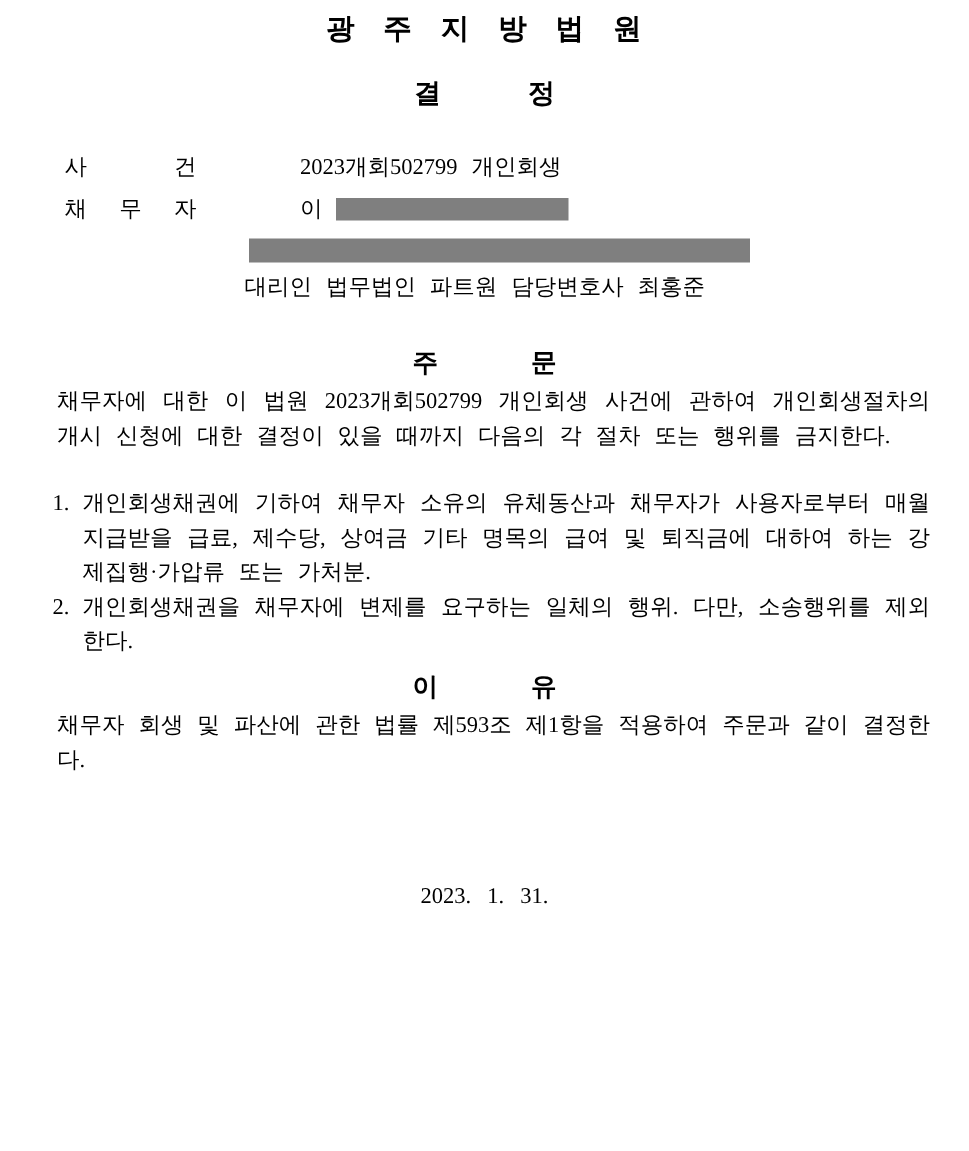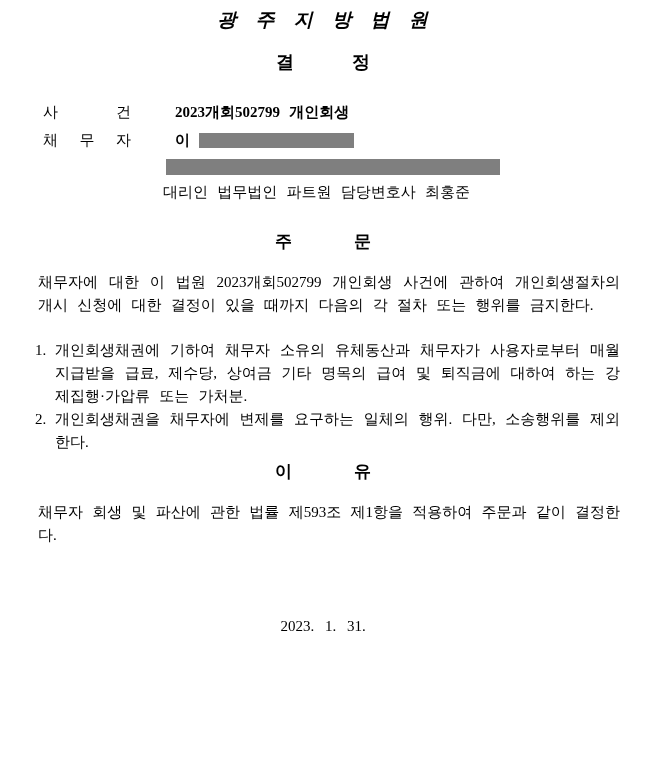--- a/index.html
+++ b/index.html
@@ -16,21 +16,20 @@
   .court-title {
     margin: 0;
     padding-top: 9px;
     text-align: center;
     font-family: "Liberation Sans", "DejaVu Sans", sans-serif;
     font-weight: bold;
     font-size: 19px;
     line-height: 22px;
     word-spacing: 12px;
     letter-spacing: 1px;
-    font-style: italic;
   }
   .heading {
     display: flex;
     justify-content: center;
     font-family: "Liberation Sans", "DejaVu Sans", sans-serif;
     font-weight: bold;
     line-height: 20px;
   }
   .doc-type { margin-top: 21px; gap: 58px; font-size: 18px; }
   .section-heading { gap: 62px; font-size: 17px; }
@@ -41,29 +40,29 @@
   .case-row { display: flex; line-height: 20px; word-spacing: 5.5px; }
   .row-gap-a { margin-bottom: 8px; }
   .row-gap-b { margin-bottom: 7px; }
   .case-label {
     width: 88px;
     flex: none;
     display: flex;
     justify-content: space-between;
     word-spacing: 0;
   }
-  .case-value { margin-left: 44px; font-weight: bold; }
+  .case-value { margin-left: 69px; }
   .indent-row { margin-left: 120px; }
 
   .redact { display: inline-block; vertical-align: middle; }
   .redact-name { width: 155px; height: 15px; margin-left: 9px; margin-top: -3px; }
   .redact-address { width: 334px; height: 16px; margin-top: 2px; margin-left: 3px; }
 
   .body-par {
-    margin: 19px 26px 0 38px;
+    margin: 5px 26px 0 38px;
     width: 582px;
     text-align: justify;
     line-height: 23px;
     word-spacing: 5.5px;
   }
   .order-list { margin-top: 22px; margin-left: 35px; width: 585px; }
   .order-item { display: flex; line-height: 23px; }
   .item-num { width: 20px; flex: none; }
   .item-text { flex: 1; text-align: justify; word-spacing: 5.5px; }
 

